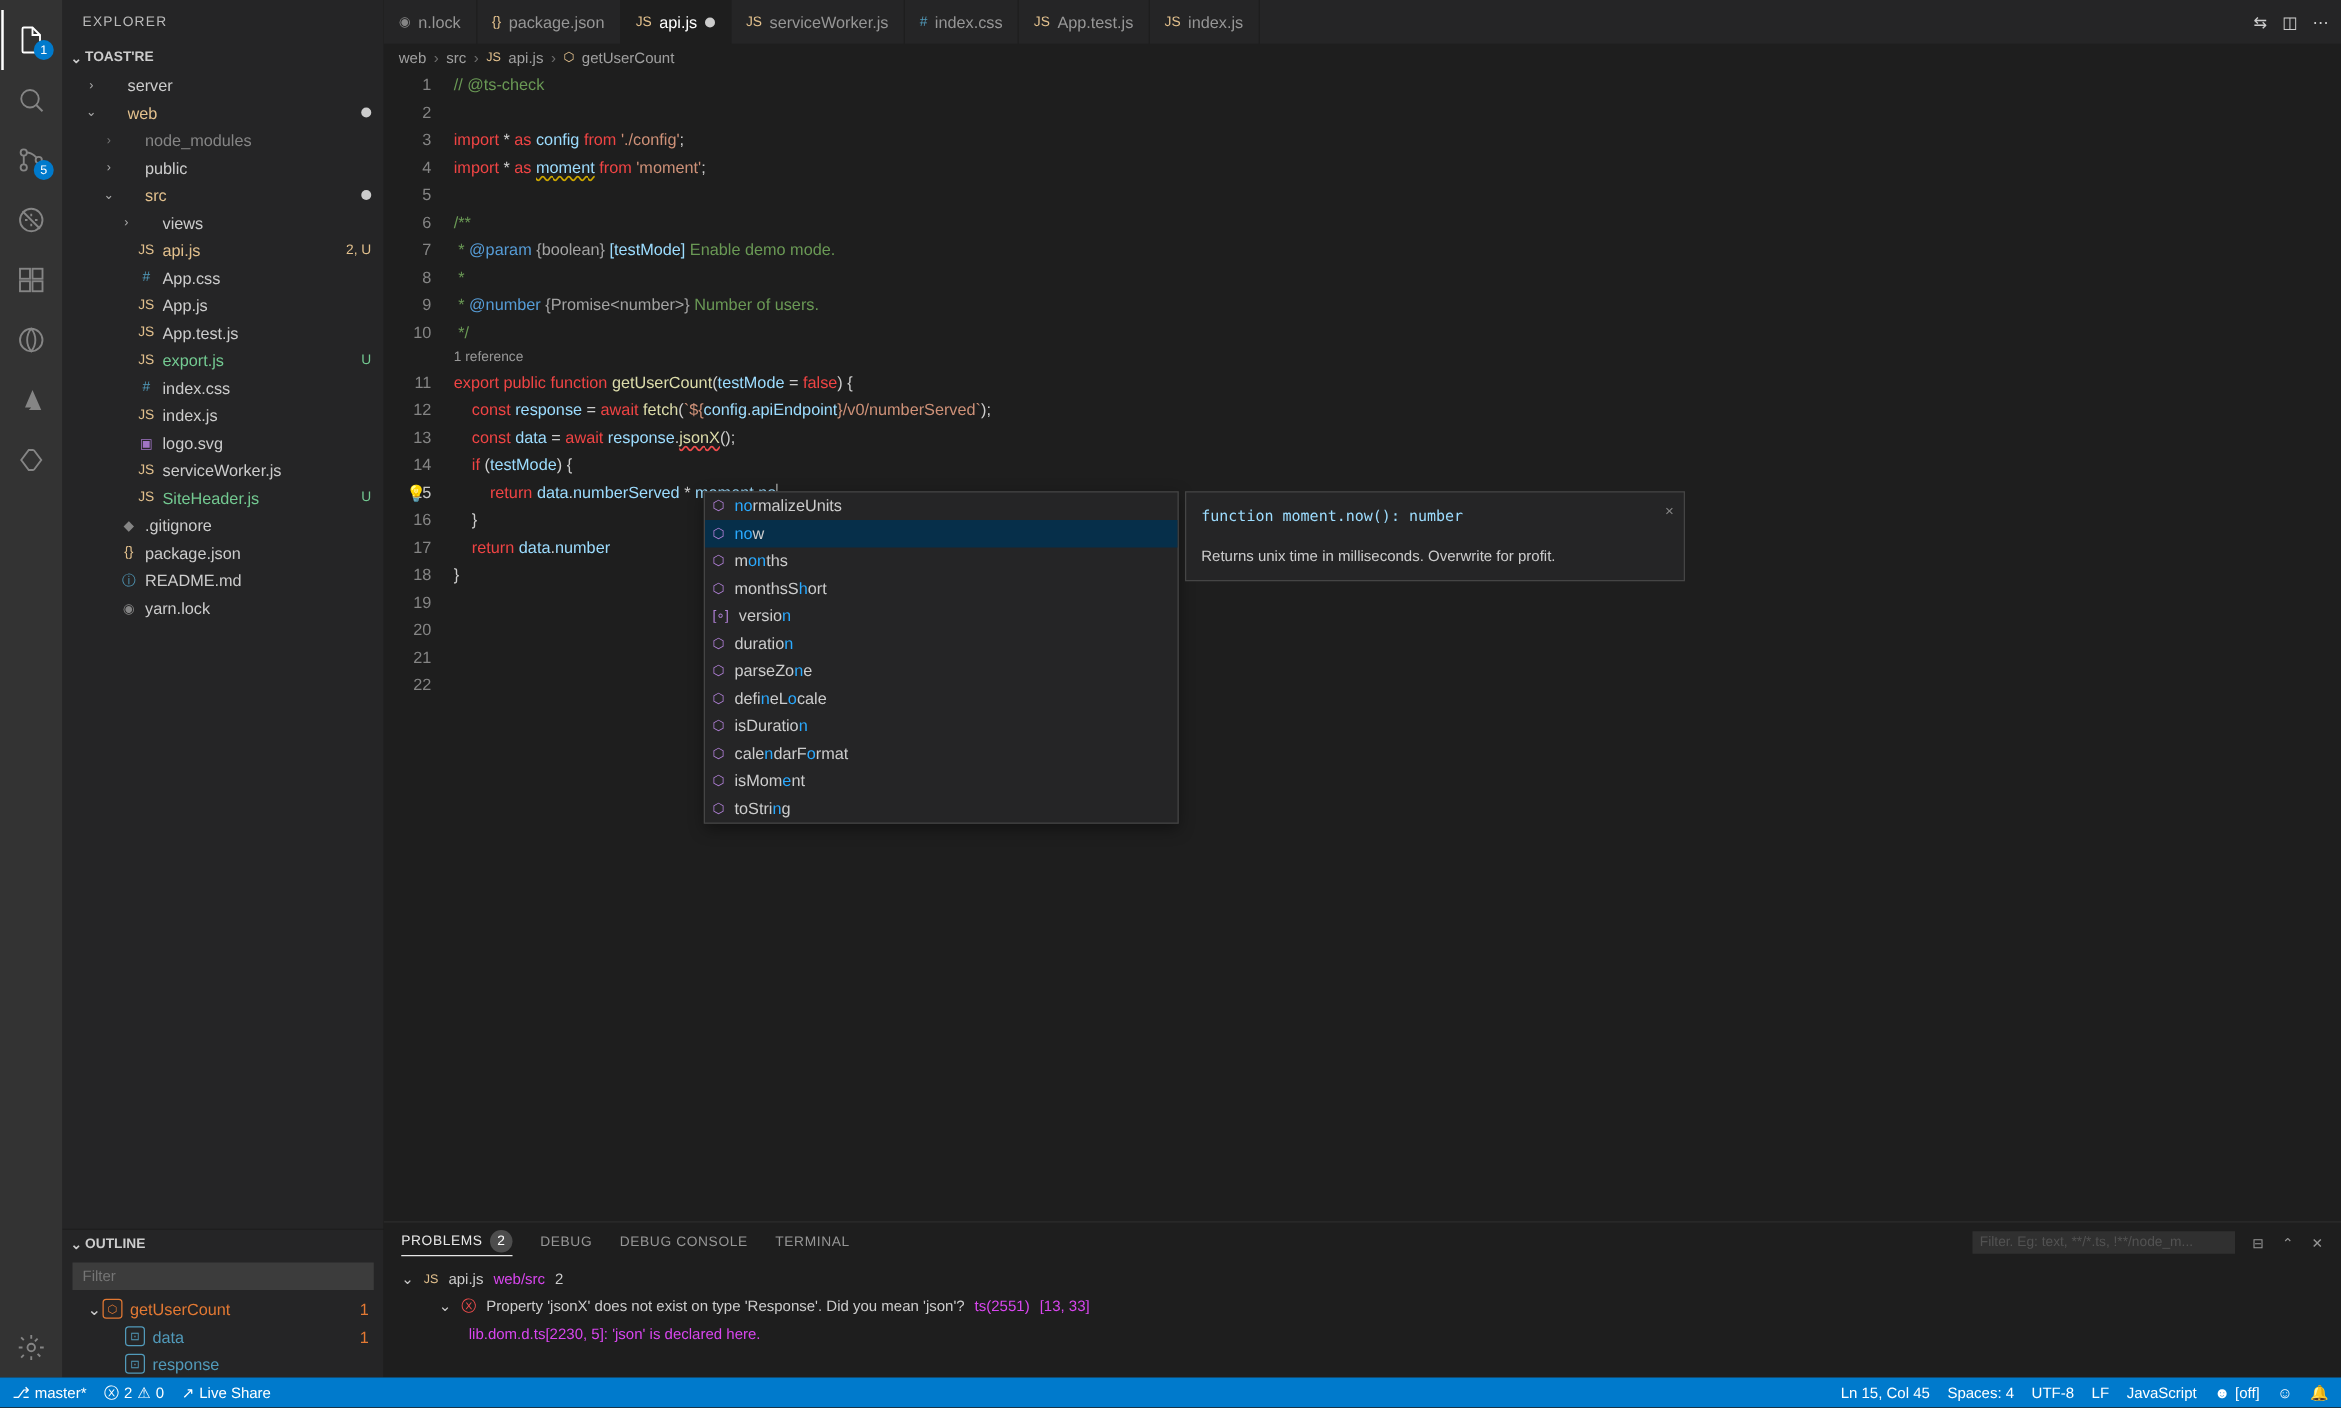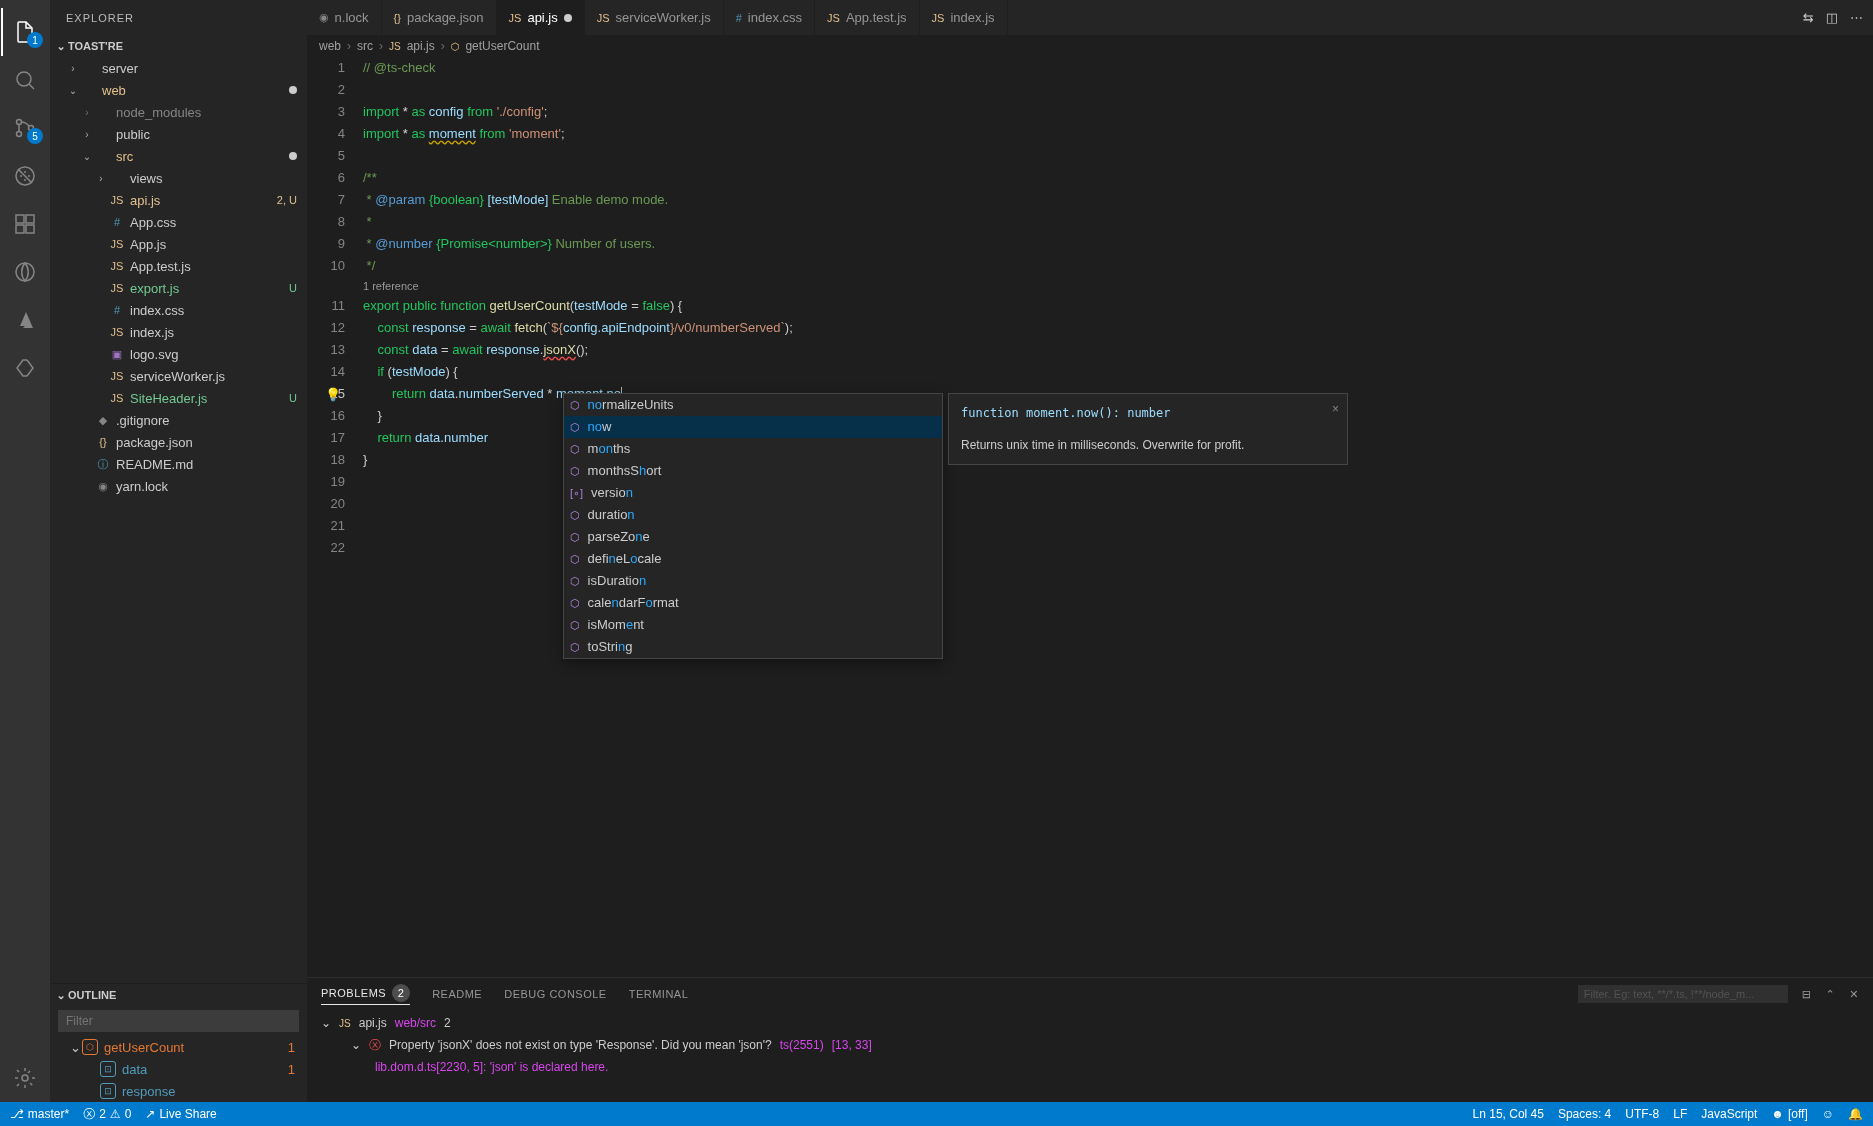--- a/index.html
+++ b/index.html
@@ -53,21 +53,21 @@
 .breadcrumbs { height:22px; display:flex; align-items:center; padding:0 12px; gap:6px; color:#a0a0a0; font-size:12px; }
 .breadcrumbs .sep { opacity:.6; }
 
 .editor { flex:1; display:flex; font-family:'SF Mono',Menlo,Consolas,monospace; font-size:13px; line-height:22px; position:relative; overflow:hidden; }
 .gutter { width:56px; text-align:right; padding-right:18px; color:#858585; user-select:none; }
 .gutter .ln { height:22px; }
 .gutter .ln.active { color:#c6c6c6; }
 .code { flex:1; position:relative; }
 .code .line { height:22px; white-space:pre; }
 .code .reflens { color:#999999; font-size:11px; height:18px; line-height:18px; }
-.tok-com{color:#6a9955}.tok-kw{color:#22c55e}.tok-fn{color:#dcdcaa}.tok-str{color:#ce9178}.tok-var{color:#9cdcfe}.tok-typ{color:#22c55e}.tok-op{color:#d4d4d4}.tok-tag{color:#569cd6}
+.tok-com{color:#6a9955}.tok-kw{color:#ef4444}.tok-fn{color:#dcdcaa}.tok-str{color:#ce9178}.tok-var{color:#9cdcfe}.tok-typ{color:#a3a3a3}.tok-op{color:#d4d4d4}.tok-tag{color:#569cd6}
 .bulb { color:#ffcc00; position:absolute; left:-38px; top:1px; }
 .cursor-caret { display:inline-block; width:1px; height:16px; background:#aeafad; vertical-align:middle; }
 .err-squiggle { text-decoration:underline wavy #f14c4c; text-underline-offset:2px; }
 .warn-squiggle { text-decoration:underline wavy #cca700; text-underline-offset:2px; }
 
 
 .suggest { position:absolute; background:#252526; border:1px solid #454545; box-shadow:0 4px 12px rgba(0,0,0,.4); width:380px; z-index:10; font-family:'SF Mono',Menlo,monospace; font-size:13px; }
 .suggest-row { height:22px; display:flex; align-items:center; padding:0 6px; gap:8px; color:#cccccc; cursor:pointer;}
 .suggest-row.selected { background:#062f4a; }
 .suggest-row .sicon { color:#b180d7; font-size:11px; }
@@ -456,21 +456,21 @@
             <div class="suggest-doc" style="left: 585px; top: 336px;">
               <span class="close">×</span>
               <div class="sig">function moment.now(): number</div>
               <div>Returns unix time in milliseconds. Overwrite for profit.</div>
             </div>
           </div>
       </div>
       <div class="panel">
         <div class="panel-tabs" id="ptabs">
             <div class="ptab active">PROBLEMS <span class="pbadge">2</span></div>
-            <div class="ptab">README</div>
+            <div class="ptab">DEBUG</div>
             <div class="ptab">DEBUG CONSOLE</div>
             <div class="ptab">TERMINAL</div>
             <div class="right">
               <input class="panel-filter" placeholder="Filter. Eg: text, **/*.ts, !**/node_m..." style="">
               <span>⊟</span>
               <span>⌃</span>
               <span>✕</span>
             </div>
           </div>
         <div class="panel-body" id="pbody">

